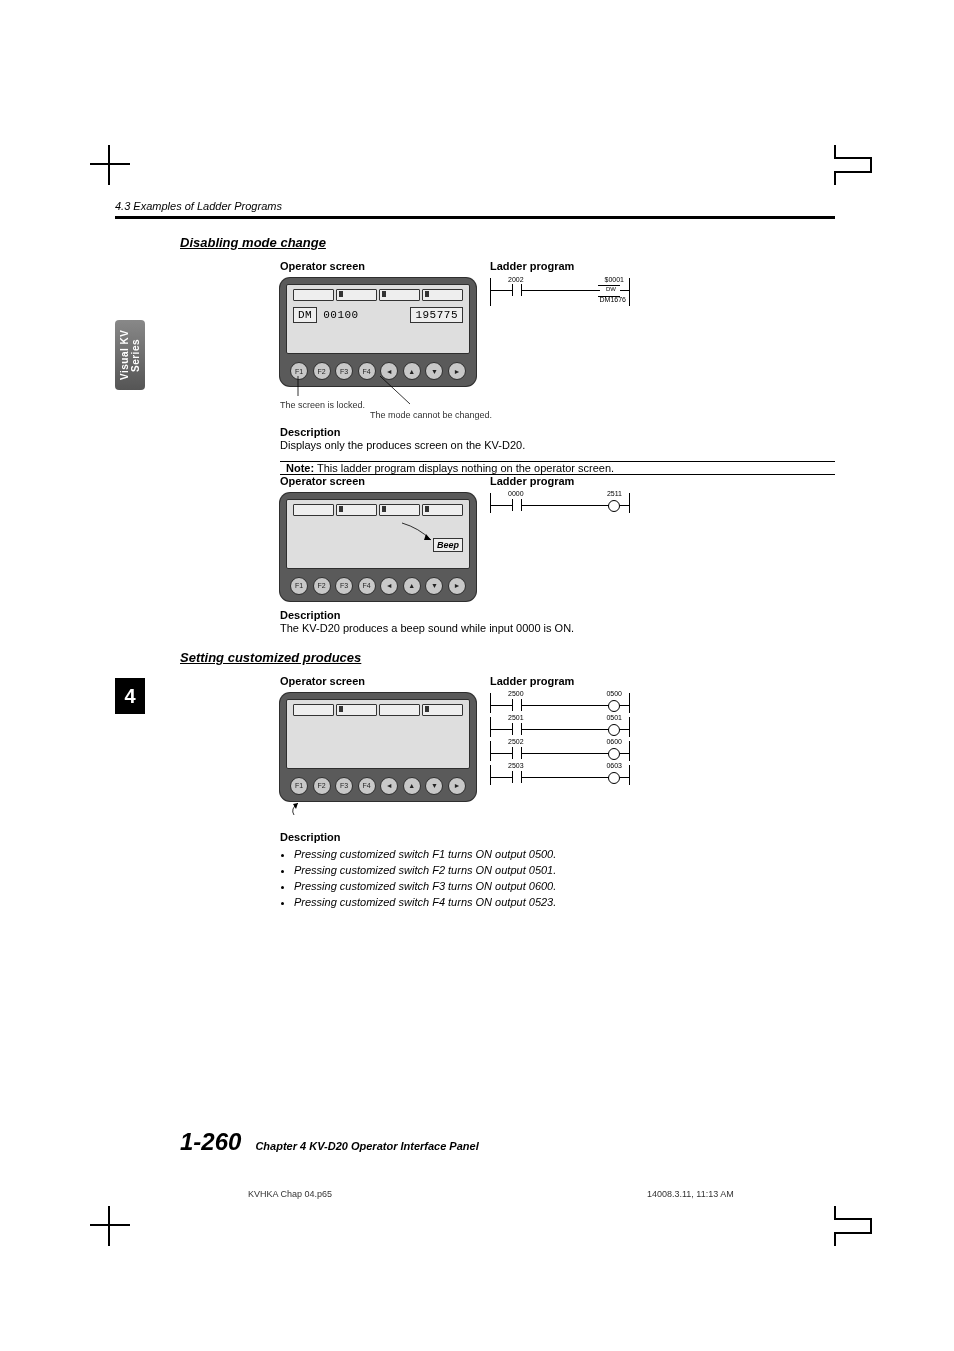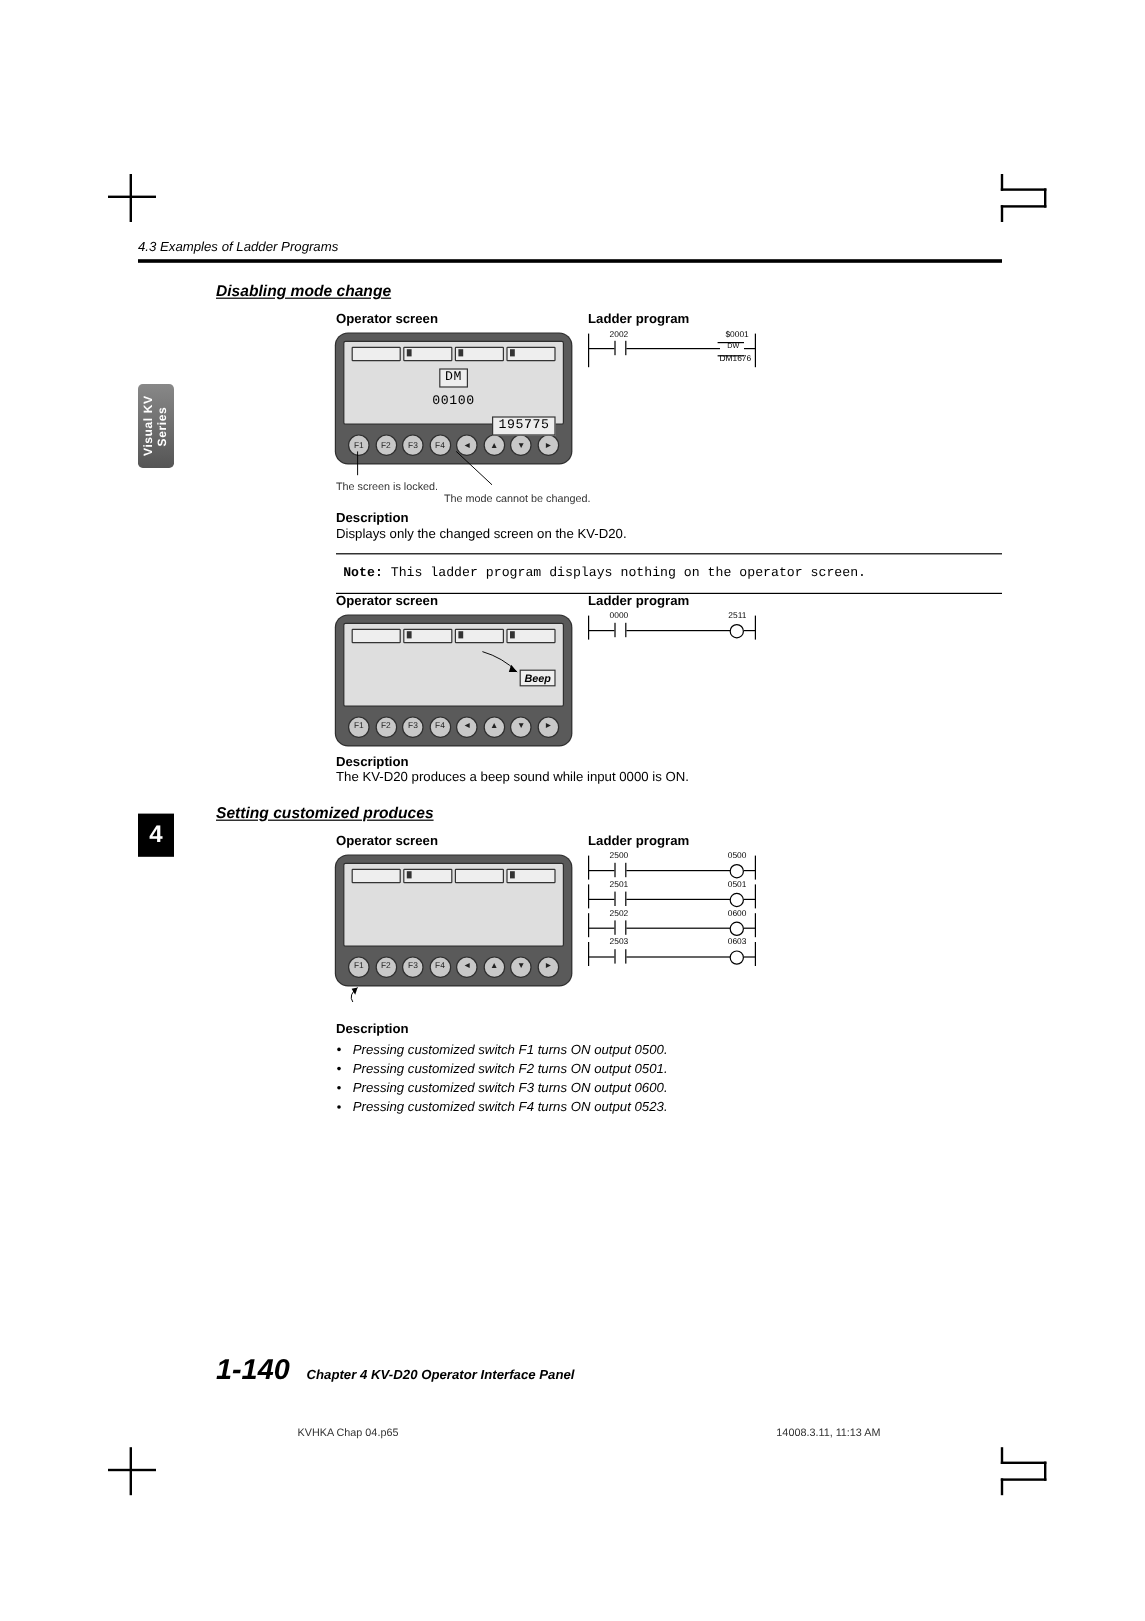--- a/index.html
+++ b/index.html
@@ -78,21 +78,21 @@
     box-sizing: border-box;
   }
   .lcd-top-icons { display:flex; gap:0;}
   .lcd-slot {
     flex:1; height:10px; border:1px solid #333; margin-right:2px; border-radius:1px; background:#eee; position:relative;
   }
   .lcd-slot:last-child{margin-right:0;}
   .lcd-slot.filled::after{content:"";position:absolute;left:2px;top:1px;width:4px;height:6px;background:#333;}
   .lcd-row2 {
     display:flex; margin-top:6px; gap:6px; align-items:center;
-    font-family: "Courier New", monospace; font-size:11px; letter-spacing:0.5px;flex-direction:column;
+    font-family: "Courier New", monospace; font-size:11px; letter-spacing:0.5px;
   }
   .seg-box {
     border:1px solid #333; padding:1px 4px; background:#eee; font-family:"Courier New",monospace; font-size:11px;
   }
   .btn-row {
     display:flex; justify-content:space-between; padding: 4px 4px 0 4px; margin-top:4px;
   }
   .btn-row .rbtn {
     width:16px;height:16px;border-radius:50%;background:#c8c8c8;border:1px solid #2e2e2e;
     display:flex;align-items:center;justify-content:center;font-size:7px;color:#222;
@@ -120,21 +120,21 @@
   }
   .contact::before,.contact::after{content:"";position:absolute;top:0;width:1px;height:12px;background:#000;}
   .contact::before{left:0;} .contact::after{right:0;}
   .coil{
     position:absolute;top:7px;width:10px;height:10px;border:1px solid #000;border-radius:50%;background:#fff;
   }
   .lbl{position:absolute;font-size:7px;}
 
   .note-box {
     border-top:1px solid #000; border-bottom:1px solid #000;
-    padding:10px 6px; font-size:11px; margin-top:8px;font-family:Liberation Mono, monospace;
+    padding:0 6px; font-size:11px; margin-top:8px;
   }
 
   .side-tab {
     position:absolute; left:115px; top:320px; width:30px; height:70px;
     background:linear-gradient(#555,#888); border-radius:4px;
     color:#fff; font-size:10px; writing-mode:vertical-rl; text-align:center;
     transform: rotate(180deg); display:flex;align-items:center;justify-content:center;
     font-weight:bold; letter-spacing:0.5px;
   }
   .chap-tab {
@@ -239,21 +239,21 @@
           <div class="lbl" style="top:-2px;left:18px;">2002</div>
           <div class="lbl" style="top:-2px;right:6px;">$0001</div>
           <div class="lbl" style="top:8px;right:14px;font-size:6px;">DW</div>
           <div class="lbl" style="top:18px;right:4px;">DM1676</div>
         </div>
       </div>
     </div>
   </div>
   <div style="padding-left:165px;margin-top:14px;">
     <div class="bold-label">Description</div>
-    <div class="body-text">Displays only the changed screen on the KV-D20.</div>
+    <div class="body-text">Displays only the produces screen on the KV-D20.</div>
     <div class="note-box">
       <b>Note:</b>
       <span>This ladder program displays nothing on the operator screen.</span>
     </div>
   </div>
 
   <div class="cols">
     <div class="col-op">
       <div class="bold-label">Operator screen</div>
       <div class="device">
@@ -388,20 +388,20 @@
     <ul class="bullets" id="switch-bullets">
         <li>Pressing customized switch F1 turns ON output 0500.</li>
         <li>Pressing customized switch F2 turns ON output 0501.</li>
         <li>Pressing customized switch F3 turns ON output 0600.</li>
         <li>Pressing customized switch F4 turns ON output 0523.</li>
       </ul>
   </div>
 </div>
 
 <div class="page-foot">
-  <span class="page-num">1-140</span>
+  <span class="page-num">1-260</span>
   <span style="font-weight:bold;font-style:italic;font-size:11px;">Chapter 4   KV-D20 Operator Interface Panel</span>
 </div>
 <div class="foot-meta">
   <span class="c1">KVHKA Chap 04.p65</span>
   <span class="c2">140</span>
   <span class="c3">08.3.11, 11:13 AM</span>
 </div>
 
 </body></html>

